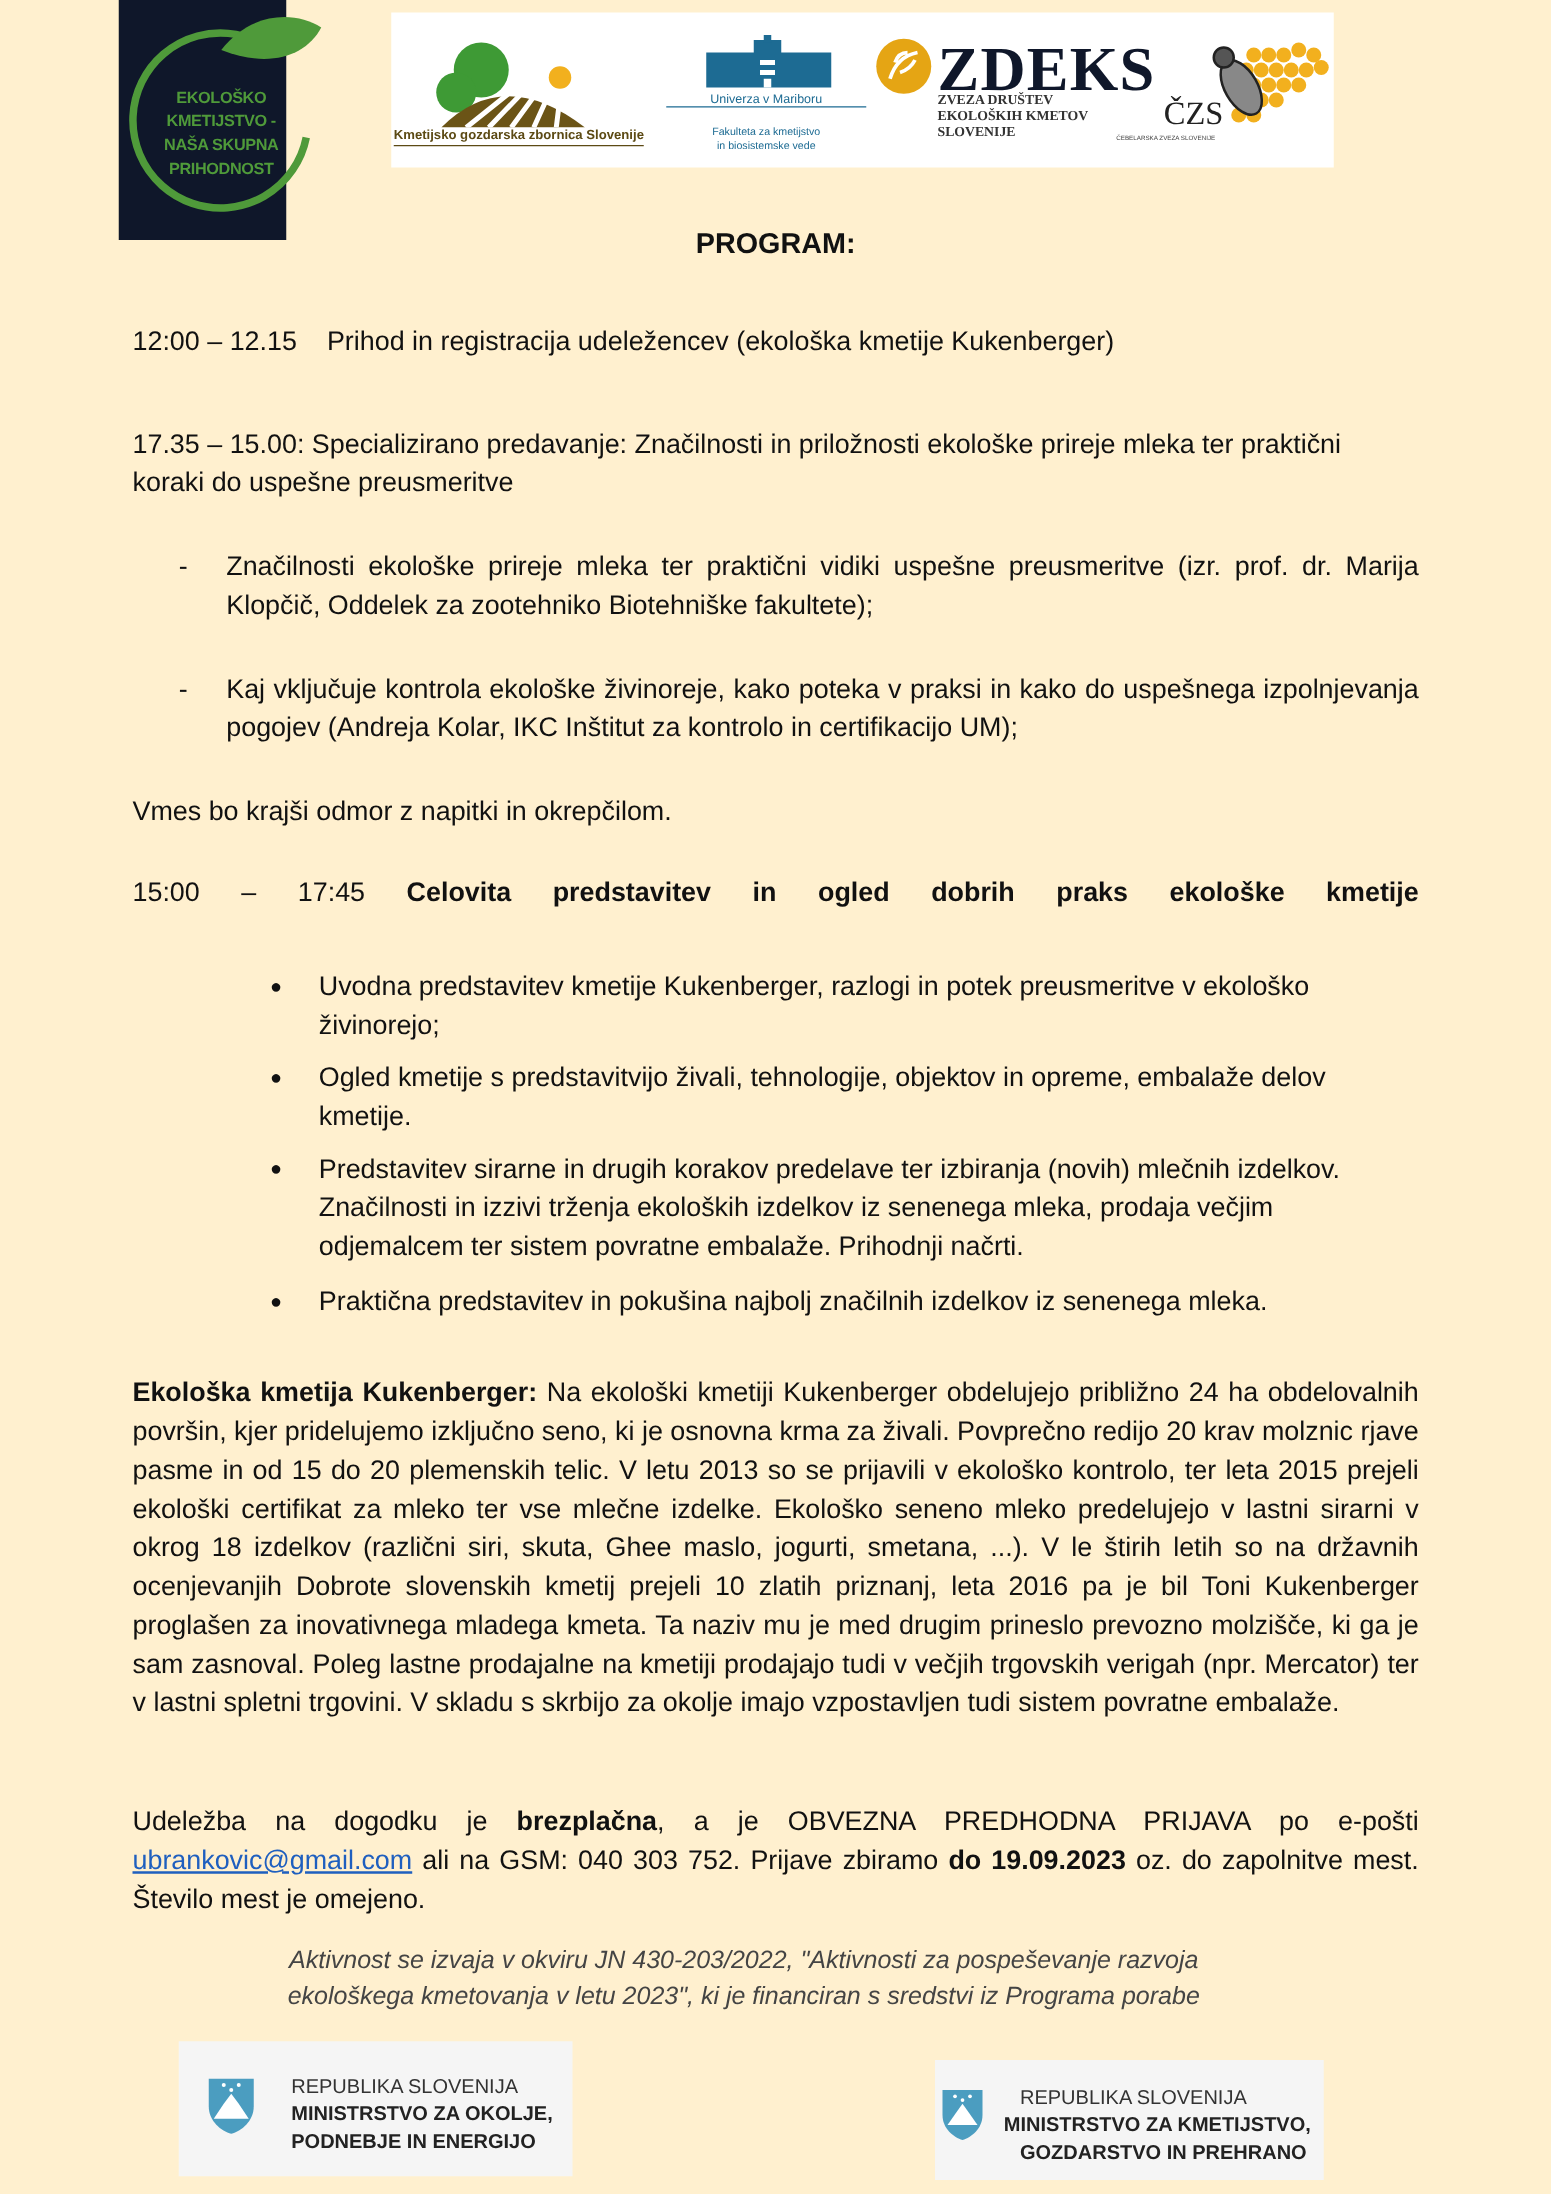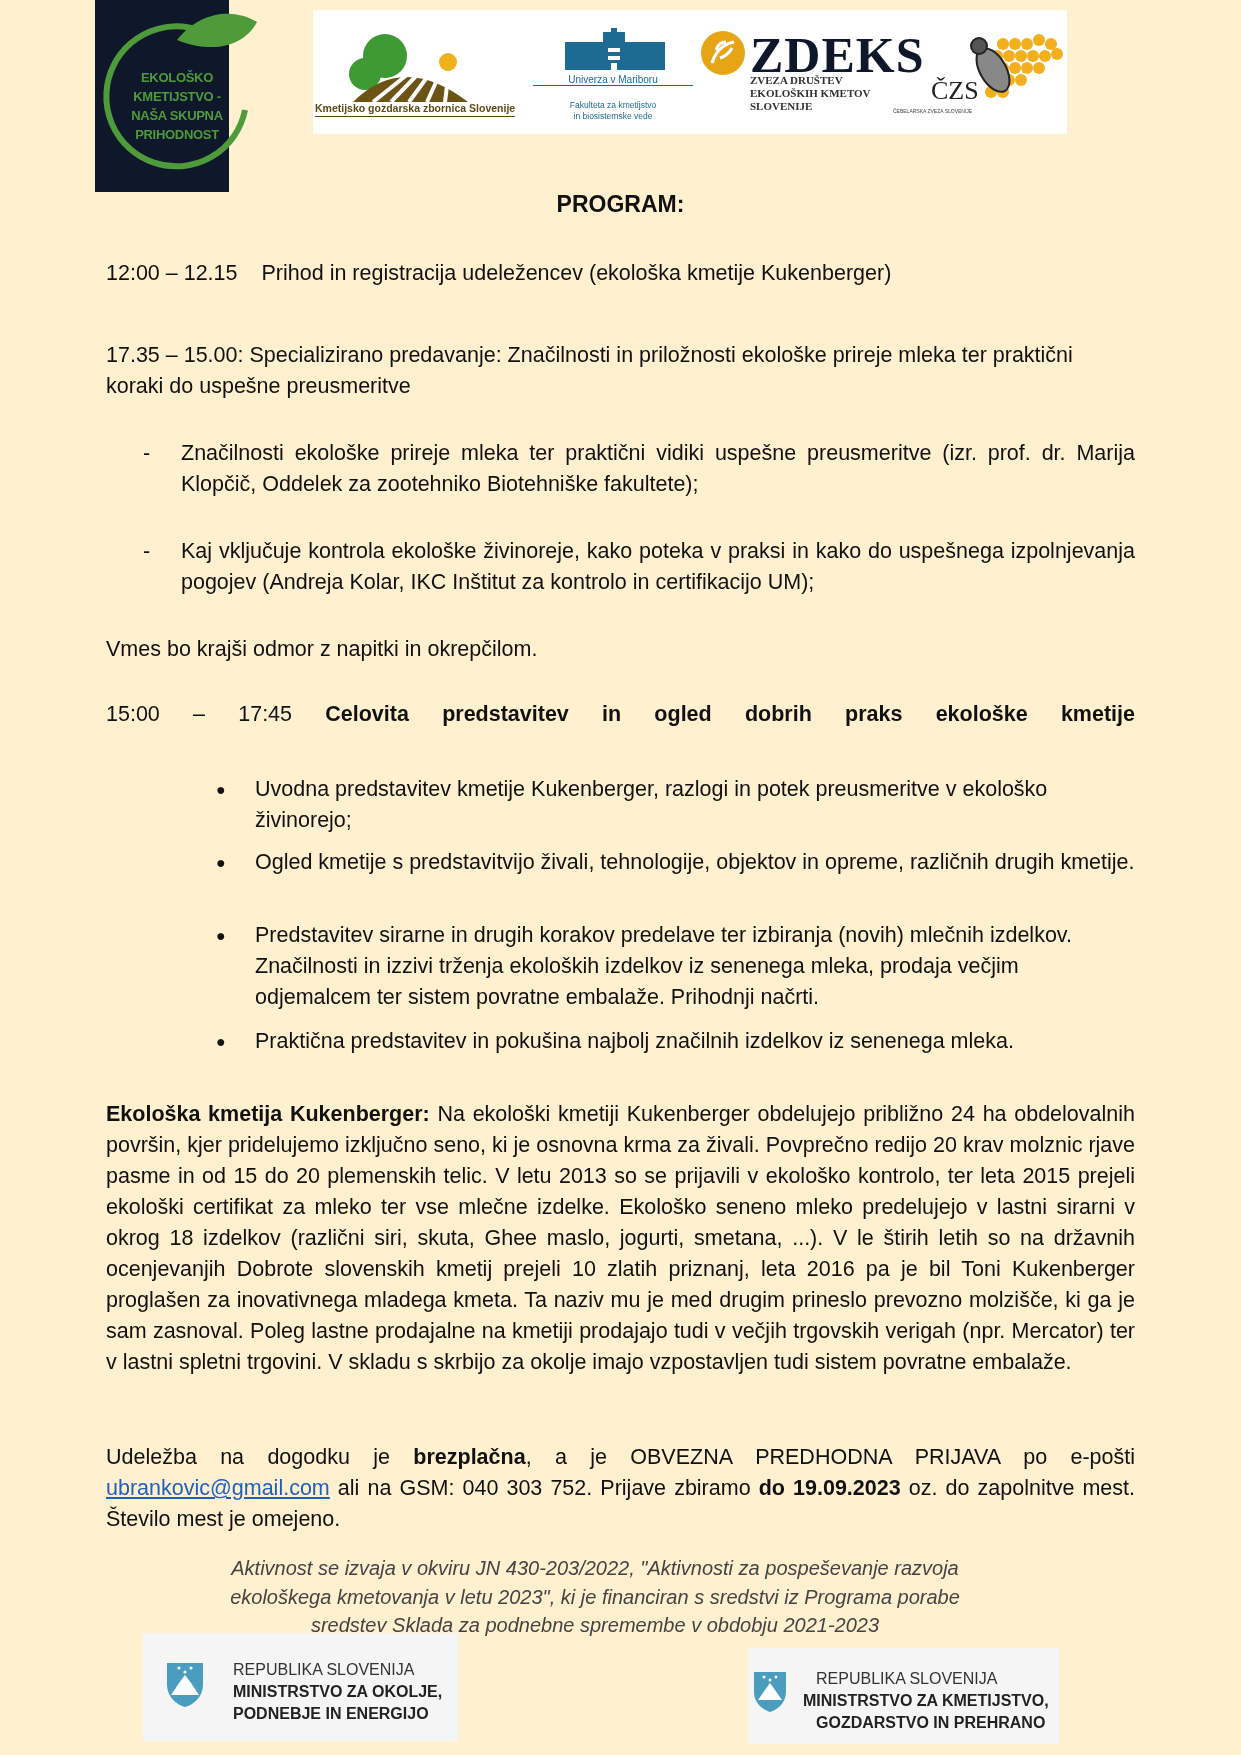--- a/index.html
+++ b/index.html
@@ -32,21 +32,21 @@
   .zdeks { position: absolute; left: 385px; top: 14px; width: 200px; height: 100px; }
   .zdeks .big { position: absolute; left: 52px; top: 2px; font-family: "Liberation Serif", serif; font-weight: bold; font-size: 50px; color: #0f172a; letter-spacing: 1px; }
   .zdeks .sub { position: absolute; left: 52px; top: 50px; font-family: "Liberation Serif", serif; font-weight: bold; font-size: 11px; color: #333; line-height: 13px; }
 
   .czs { position: absolute; left: 580px; top: 14px; width: 174px; height: 100px; }
   .czs .c { position: absolute; left: 38px; top: 52px; font-family: "Liberation Serif", serif; font-size: 26px; color: #222; }
   .czs .s { position: absolute; left: 0; top: 84px; font-size: 5px; color: #444; white-space: nowrap; }
 
   
   .doc { font-size: 21.5px; line-height: 31px; color: #111; }
-  .title { left: 0; width: 1241px; top: 189px; text-align: center; font-weight: bold; font-size: 23px; }
+  .title { left: 0; width: 1241px; top: 179px; text-align: center; font-weight: bold; font-size: 23px; }
   .p { left: 106px; width: 1029px; }
   .justify { text-align: justify; text-align-last: left; }
   .justify-all { text-align: justify; text-align-last: justify; }
   b { font-weight: bold; }
   .dash-item { position: absolute; left: 143px; width: 992px; }
   .dash-item .mark { position: absolute; left: 0; top: 0; }
   .dash-item .txt { margin-left: 38px; }
   .bul { position: absolute; left: 216px; width: 920px; }
   .bul .mark { position: absolute; left: 0; top: 0; font-size: 16px; }
   .bul .txt { margin-left: 39px; }
@@ -172,21 +172,21 @@
     <b>Celovita predstavitev in ogled dobrih praks ekološke kmetije</b>
   </div>
 </div>
 
 <div class="doc bul" style="top:774px">
   <span class="mark">●</span>
   <div class="txt">Uvodna predstavitev kmetije Kukenberger, razlogi in potek preusmeritve v ekološko živinorejo;</div>
 </div>
 <div class="doc bul" style="top:847px">
   <span class="mark">●</span>
-  <div class="txt">Ogled kmetije s predstavitvijo živali, tehnologije, objektov in opreme, različnih drugih kmetije.</div>
+  <div class="txt">Ogled kmetije s predstavitvijo živali, tehnologije, objektov in opreme, embalaže delov kmetije.</div>
 </div>
 <div class="doc bul" style="top:920px">
   <span class="mark">●</span>
   <div class="txt">Predstavitev sirarne in drugih korakov predelave ter izbiranja (novih) mlečnih izdelkov. Značilnosti in izzivi trženja ekoloških izdelkov iz senenega mleka, prodaja večjim odjemalcem ter sistem povratne embalaže. Prihodnji načrti.</div>
 </div>
 <div class="doc bul" style="top:1026px">
   <span class="mark">●</span>
   <div class="txt">Praktična predstavitev in pokušina najbolj značilnih izdelkov iz senenega mleka.</div>
 </div>
 
@@ -199,21 +199,20 @@
   <span>Udeležba na dogodku je</span>
   <b>brezplačna</b><span>, a je OBVEZNA PREDHODNA PRIJAVA po e-pošti</span>
   <a class="mail">ubrankovic@gmail.com</a><span> ali na GSM: 040 303 752. Prijave zbiramo</span>
   <b>do 19.09.2023</b><span> oz. do zapolnitve mest. Število mest je</span>
   <span class="u">omejeno</span><span>.</span>
 </div>
 
 <div class="abs footnote">
   <div>Aktivnost se izvaja v okviru JN 430-203/2022, "Aktivnosti za pospeševanje razvoja</div>
   <div>ekološkega kmetovanja v letu 2023", ki je financiran s sredstvi iz Programa porabe</div>
-  <div>sredstev Sklada za podnebne spremembe v obdobju 2021-2023</div>
 </div>
 
 <div class="min" style="left:143px;top:1633px;width:315px;height:108px">
   <svg width="40" height="48" style="left:22px;top:28px">
     <path d="M2 2 H38 V24 C38 36 28 44 20 46 C12 44 2 36 2 24 Z" fill="#4b9dc0"></path>
     <path d="M6 34 L14 22 L20 14 L26 22 L34 34 Z" fill="#fff"></path>
     <circle cx="14" cy="7" r="1.6" fill="#fff"></circle>
       <circle cx="26" cy="7" r="1.6" fill="#fff"></circle>
       <circle cx="20" cy="11" r="1.6" fill="#fff"></circle>
   </svg>

